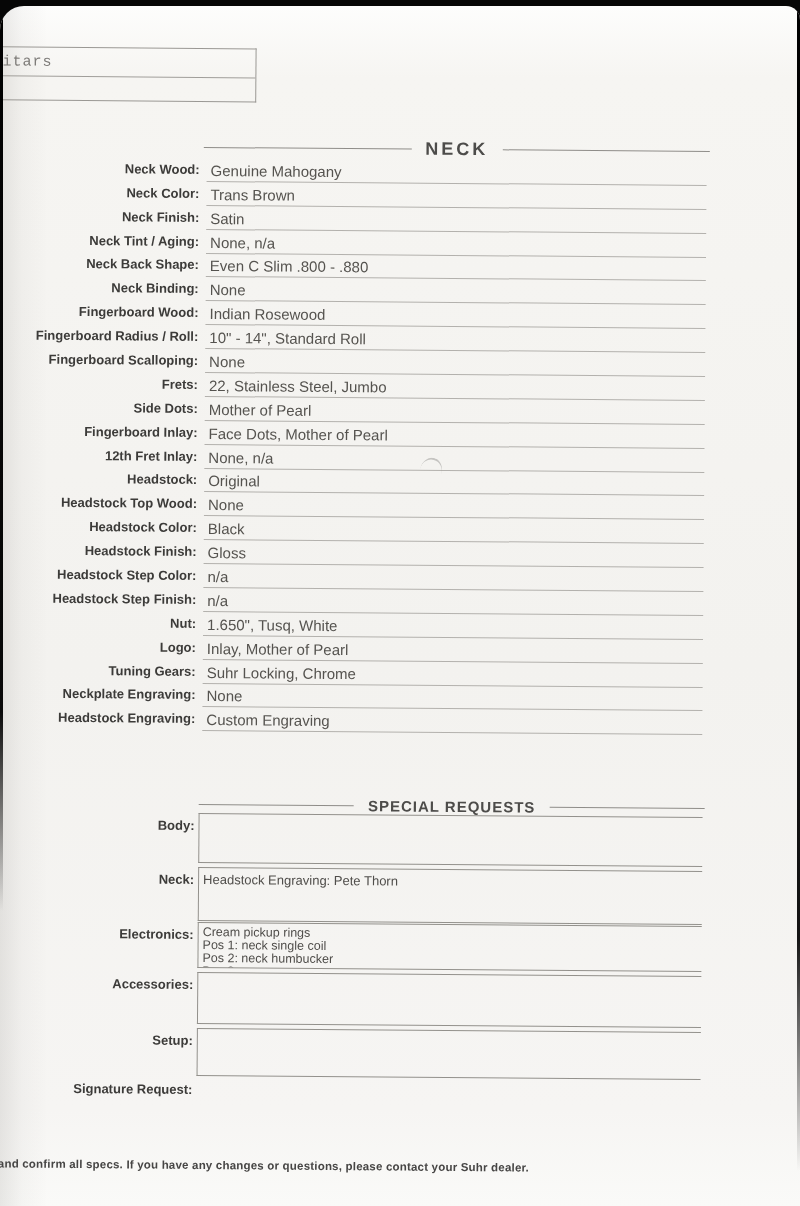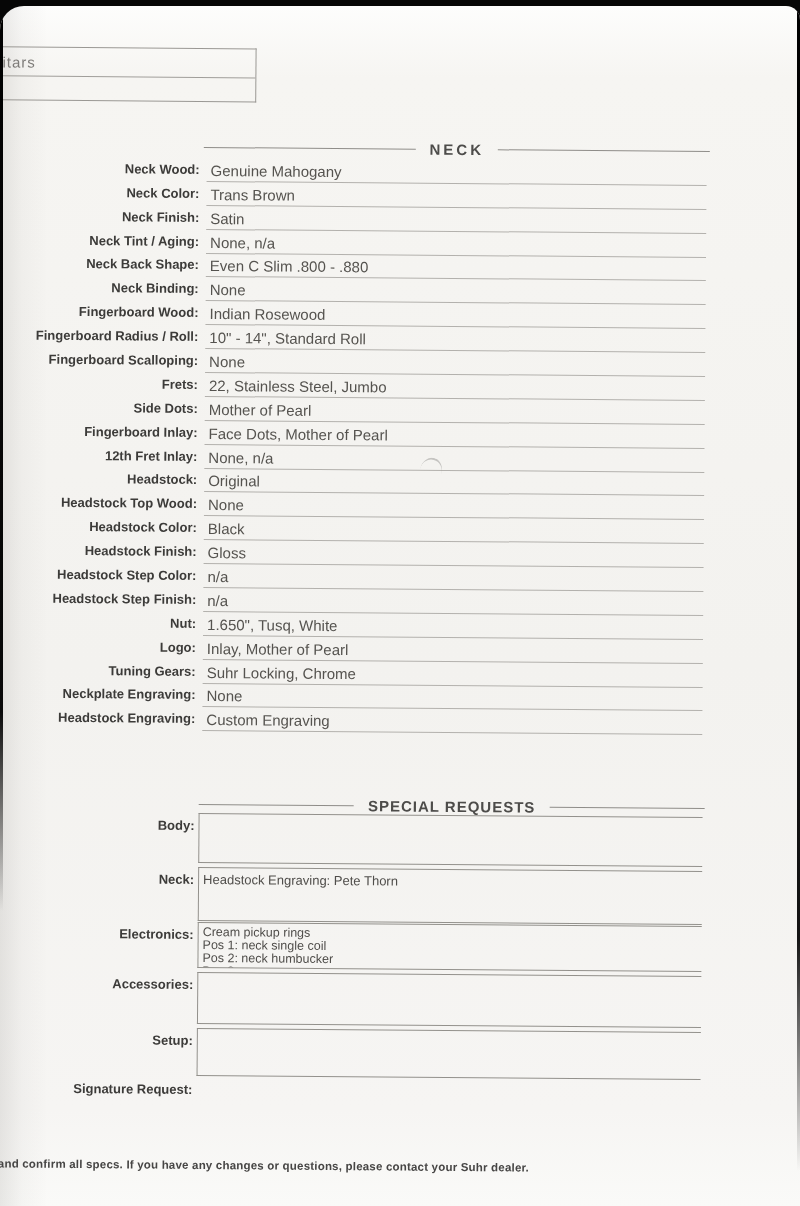--- a/index.html
+++ b/index.html
@@ -22,28 +22,28 @@
   #page-shade{position:absolute;inset:0;
     background:linear-gradient(90deg,rgba(60,55,50,0.10) 0,rgba(60,55,50,0.03) 22px,rgba(0,0,0,0) 48px);}
   #tilt{position:absolute;inset:0;transform:rotate(0.45deg);transform-origin:80px 120px;}
 
   
   #header-box{
     position:absolute;left:-6px;top:41px;width:261px;height:52px;
     border:1px solid #9a9894;border-left:none;background:transparent;
   }
   #header-box .mid{position:absolute;left:0;right:0;top:28px;border-top:1px solid #a09e9a;}
-  #header-partial-text{position:absolute;left:8px;top:6px;font-size:15px;color:#7d7b78;letter-spacing:1px;}
+  #header-partial-text{position:absolute;left:8px;top:6px;font-size:15px;color:#7d7b78;letter-spacing:1px;font-family:Liberation Mono, monospace;}
 
   
   .sec-header{position:absolute;left:204px;right:90px;display:flex;align-items:center;}
   .sec-header .rule{flex:1;border-top:1px solid #8f8d89;height:0;}
   .sec-header .sec-title{padding:0 14px;font-weight:bold;color:#4d4c4a;white-space:nowrap;}
   #neck-header{top:130px;height:20px;}
-  #neck-header .sec-title{font-size:15px;letter-spacing:3px;}
+  #neck-header .sec-title{font-size:18px;letter-spacing:3px;}
   #sr-header{top:787px;height:20px;}
   #sr-header .sec-title{font-size:15px;letter-spacing:1px;}
 
   
   #neck-rows{position:absolute;left:0;top:151px;right:0;}
   .row{display:flex;align-items:flex-end;height:23.9px;}
   .row-label{width:200px;text-align:right;padding-right:7px;padding-bottom:5px;
     font-size:13px;font-weight:bold;color:#3c3b39;white-space:nowrap;}
   .row-value{flex:1;margin-right:93px;border-bottom:1px solid #b3b1ad;
     padding:0 0 2px 4px;font-size:15px;color:#55534f;white-space:nowrap;overflow:hidden;}

